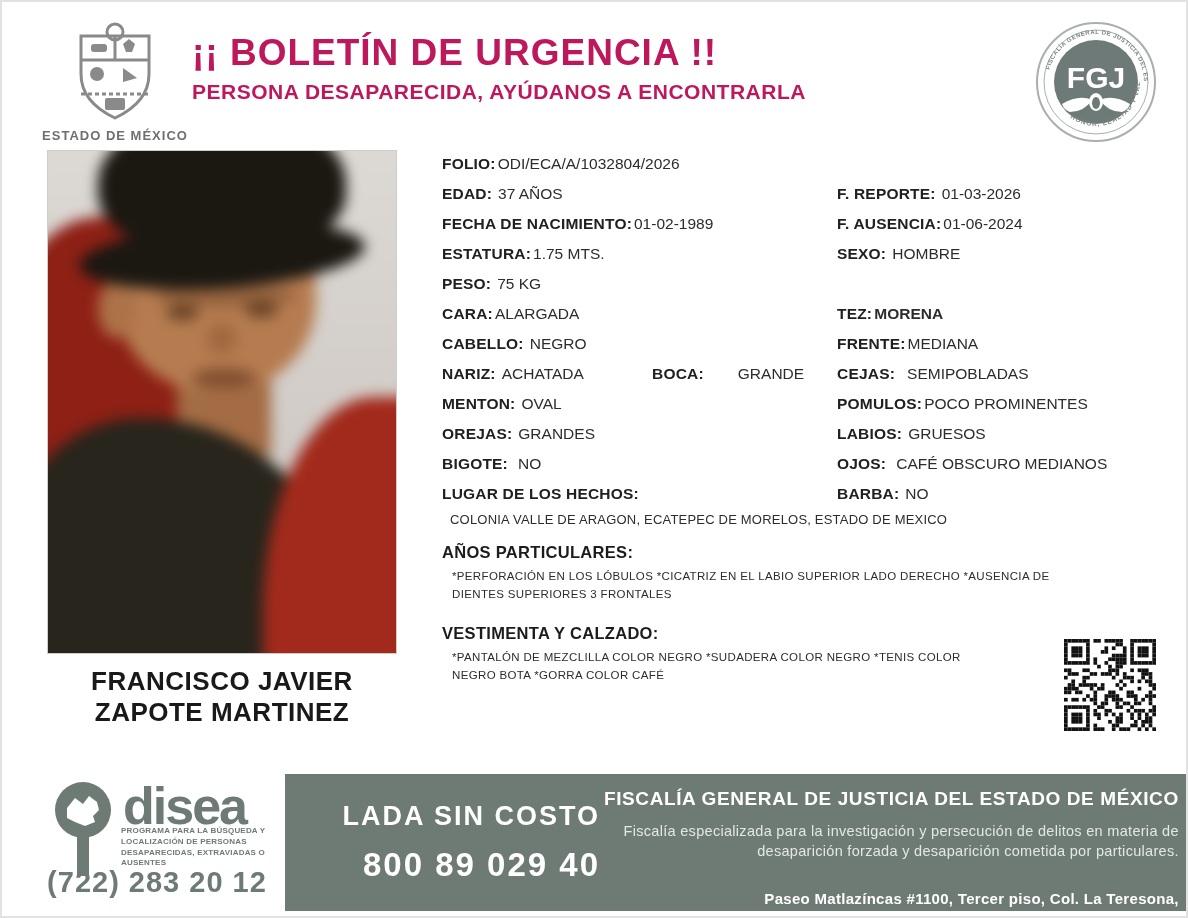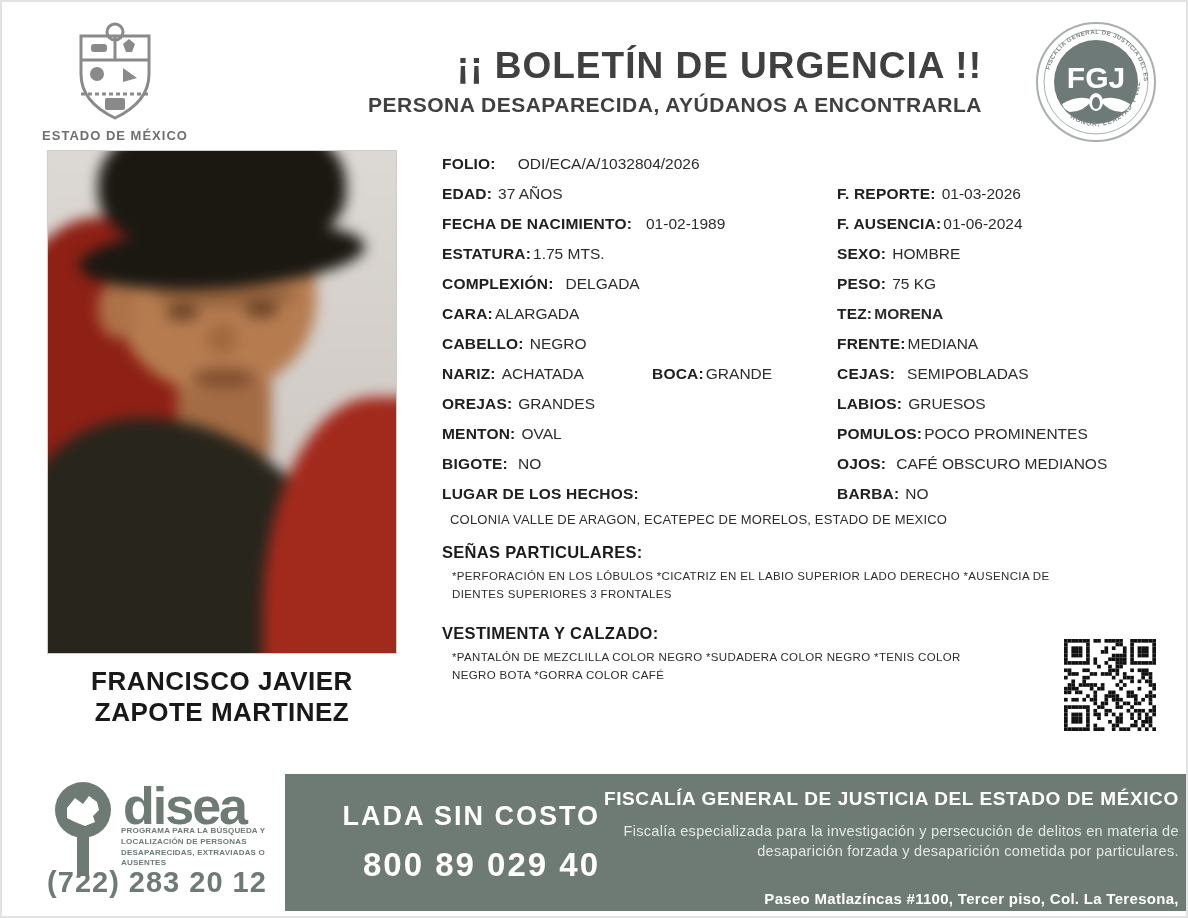--- a/index.html
+++ b/index.html
@@ -5,21 +5,21 @@
   * { margin:0; padding:0; box-sizing:border-box; }
   html,body { background:#ffffff; }
   body { font-family:"Liberation Sans", sans-serif; }
   .page { position:relative; width:1188px; height:918px; background:#fff; border:2px solid #e2e2e2; overflow:hidden; }
 
   
   .edomex { position:absolute; left:28px; top:20px; width:170px; text-align:center; }
   .edomex svg { display:block; margin:0 auto; }
   .edomex-caption { margin-top:4px; font-size:13px; font-weight:bold; color:#6f6f6f; letter-spacing:1px; }
 
-  .titlebox { position:absolute; left:190px; top:43px; width:790px; text-align:right; color:#404040; }
+  .titlebox { position:absolute; left:190px; top:30px; width:790px; text-align:left; color:#be185d; }
   .title { font-size:37px; font-weight:bold; letter-spacing:1px; }
   .subtitle { margin-top:6px; font-size:21px; font-weight:bold; letter-spacing:0.5px; }
 
   .fgj-badge { position:absolute; left:1032px; top:18px; width:124px; height:124px; }
 
   
   .photo { position:absolute; left:45px; top:148px; width:350px; height:504px; background:#d8d4cf; overflow:hidden; border:1px solid #d0cdc8; }
   .photo-inner { position:absolute; left:-14px; top:-14px; right:-14px; bottom:-14px; filter:blur(7px); }
   .ph { position:absolute; }
   .ph-bg { left:0; top:0; width:100%; height:100%; background:linear-gradient(180deg,#ddd9d5 0%,#d3cec9 45%,#c8c2bb 100%); }
@@ -40,21 +40,21 @@
   .person-name { position:absolute; left:45px; top:664px; width:350px; text-align:center; font-size:26px; line-height:1.18; font-weight:bold; color:#191919; letter-spacing:0.5px; }
 
   
   .fields { position:absolute; left:440px; top:147px; width:716px; color:#202020; }
   .frow { position:relative; display:flex; height:30px; align-items:center; }
   .fcell { display:flex; align-items:center; }
   .fcell.left { position:relative; width:395px; flex:0 0 395px; }
   .fcell.right { flex:1; }
   .flabel { font-weight:bold; font-size:15.5px; letter-spacing:0.2px; white-space:pre; }
   .fvalue { font-size:15.5px; margin-left:6px; color:#2c2c2c; white-space:pre; }
-  .midpair { position:absolute; left:210px; display:flex; align-items:center; }
+  .midpair { position:absolute; left:210px; display:flex; align-items:center;gap:32px; }
   .lugar-value { margin-top:3px; padding-left:8px; font-size:13px; color:#2c2c2c; letter-spacing:0.2px; }
   .sec { margin-top:16px; }
   .sec-heading { font-weight:bold; font-size:16.5px; letter-spacing:0.3px; color:#1c1c1c; }
   .sec-body { margin-top:5px; padding-left:10px; max-width:660px; font-size:11.5px; line-height:1.6; letter-spacing:0.35px; color:#2c2c2c; }
   .sec-body.narrow { max-width:565px; }
 
   .qr { position:absolute; left:1062px; top:637px; width:92px; height:92px; background:#fff; }
 
   
   .footer { position:absolute; left:27px; top:772px; width:1134px; height:137px; display:flex; }
@@ -144,64 +144,60 @@
     </div>
   </div>
 
   <div class="person-name">
     <div>FRANCISCO JAVIER</div>
     <div>ZAPOTE MARTINEZ</div>
   </div>
 
   <div class="fields">
     <div class="frow">
-      <div class="fcell left" style="flex-basis:716px;width:716px;gap:20px;">
+      <div class="fcell left" style="flex-basis:716px;width:716px;">
         <span class="flabel">FOLIO:</span>
         <span class="fvalue" style="margin-left:2px;">ODI/ECA/A/1032804/2026</span>
       </div>
     </div>
 
     <div class="frow">
       <div class="fcell left">
         <span class="flabel">EDAD:</span>
         <span class="fvalue">37 AÑOS</span>
       </div>
       <div class="fcell right">
         <span class="flabel">F. REPORTE:</span>
         <span class="fvalue">01-03-2026</span>
       </div>
     </div>
 
     <div class="frow">
       <div class="fcell left">
         <span class="flabel">FECHA DE NACIMIENTO:</span>
-        <span class="fvalue" style="margin-left:14px;">01-02-1989</span>
+        <span class="fvalue" style="margin-left:2px;">01-02-1989</span>
       </div>
       <div class="fcell right">
         <span class="flabel">F. AUSENCIA:</span>
         <span class="fvalue" style="margin-left:2px;">01-06-2024</span>
       </div>
     </div>
 
     <div class="frow">
       <div class="fcell left">
         <span class="flabel">ESTATURA:</span>
         <span class="fvalue" style="margin-left:2px;">1.75 MTS.</span>
       </div>
       <div class="fcell right">
         <span class="flabel">SEXO:</span>
         <span class="fvalue">HOMBRE</span>
       </div>
     </div>
 
     <div class="frow">
-      <div class="fcell left">
-        <span class="flabel">COMPLEXIÓN:</span>
-        <span class="fvalue" style="margin-left:12px;">DELGADA</span>
-      </div>
       <div class="fcell right">
         <span class="flabel">PESO:</span>
         <span class="fvalue">75 KG</span>
       </div>
     </div>
 
     <div class="frow">
       <div class="fcell left">
         <span class="flabel">CARA:</span>
         <span class="fvalue" style="margin-left:2px;">ALARGADA</span>
@@ -233,42 +229,42 @@
         </span>
       </div>
       <div class="fcell right">
         <span class="flabel">CEJAS:</span>
         <span class="fvalue" style="margin-left:12px;">SEMIPOBLADAS</span>
       </div>
     </div>
 
     <div class="frow">
       <div class="fcell left">
+        <span class="flabel">MENTON:</span>
+        <span class="fvalue">OVAL</span>
+      </div>
+      <div class="fcell right">
+        <span class="flabel">POMULOS:</span>
+        <span class="fvalue" style="margin-left:2px;">POCO PROMINENTES</span>
+      </div>
+    </div>
+
+    <div class="frow">
+      <div class="fcell left">
         <span class="flabel">OREJAS:</span>
         <span class="fvalue">GRANDES</span>
       </div>
       <div class="fcell right">
         <span class="flabel">LABIOS:</span>
         <span class="fvalue">GRUESOS</span>
       </div>
     </div>
 
     <div class="frow">
       <div class="fcell left">
-        <span class="flabel">MENTON:</span>
-        <span class="fvalue">OVAL</span>
-      </div>
-      <div class="fcell right">
-        <span class="flabel">POMULOS:</span>
-        <span class="fvalue" style="margin-left:2px;">POCO PROMINENTES</span>
-      </div>
-    </div>
-
-    <div class="frow">
-      <div class="fcell left">
         <span class="flabel">BIGOTE:</span>
         <span class="fvalue" style="margin-left:10px;">NO</span>
       </div>
       <div class="fcell right">
         <span class="flabel">OJOS:</span>
         <span class="fvalue" style="margin-left:10px;">CAFÉ OBSCURO MEDIANOS</span>
       </div>
     </div>
 
     <div class="frow">
@@ -277,21 +273,21 @@
       </div>
       <div class="fcell right">
         <span class="flabel">BARBA:</span>
         <span class="fvalue">NO</span>
       </div>
     </div>
 
     <div class="lugar-value">COLONIA VALLE DE ARAGON, ECATEPEC DE MORELOS, ESTADO DE MEXICO</div>
 
     <div class="sec">
-      <div class="sec-heading">SEÑAS PARTICULARES:</div>
+      <div class="sec-heading">AÑOS PARTICULARES:</div>
       <div class="sec-body">*PERFORACIÓN EN LOS LÓBULOS  *CICATRIZ EN EL LABIO SUPERIOR LADO DERECHO  *AUSENCIA DE DIENTES SUPERIORES 3 FRONTALES</div>
     </div>
 
     <div class="sec" style="margin-top:20px;">
       <div class="sec-heading">VESTIMENTA Y CALZADO:</div>
       <div class="sec-body narrow">*PANTALÓN DE MEZCLILLA COLOR NEGRO *SUDADERA COLOR NEGRO *TENIS COLOR NEGRO BOTA *GORRA COLOR CAFÉ</div>
     </div>
   </div>
 
   <svg class="qr" id="qr-svg" viewBox="0 0 25 25">

